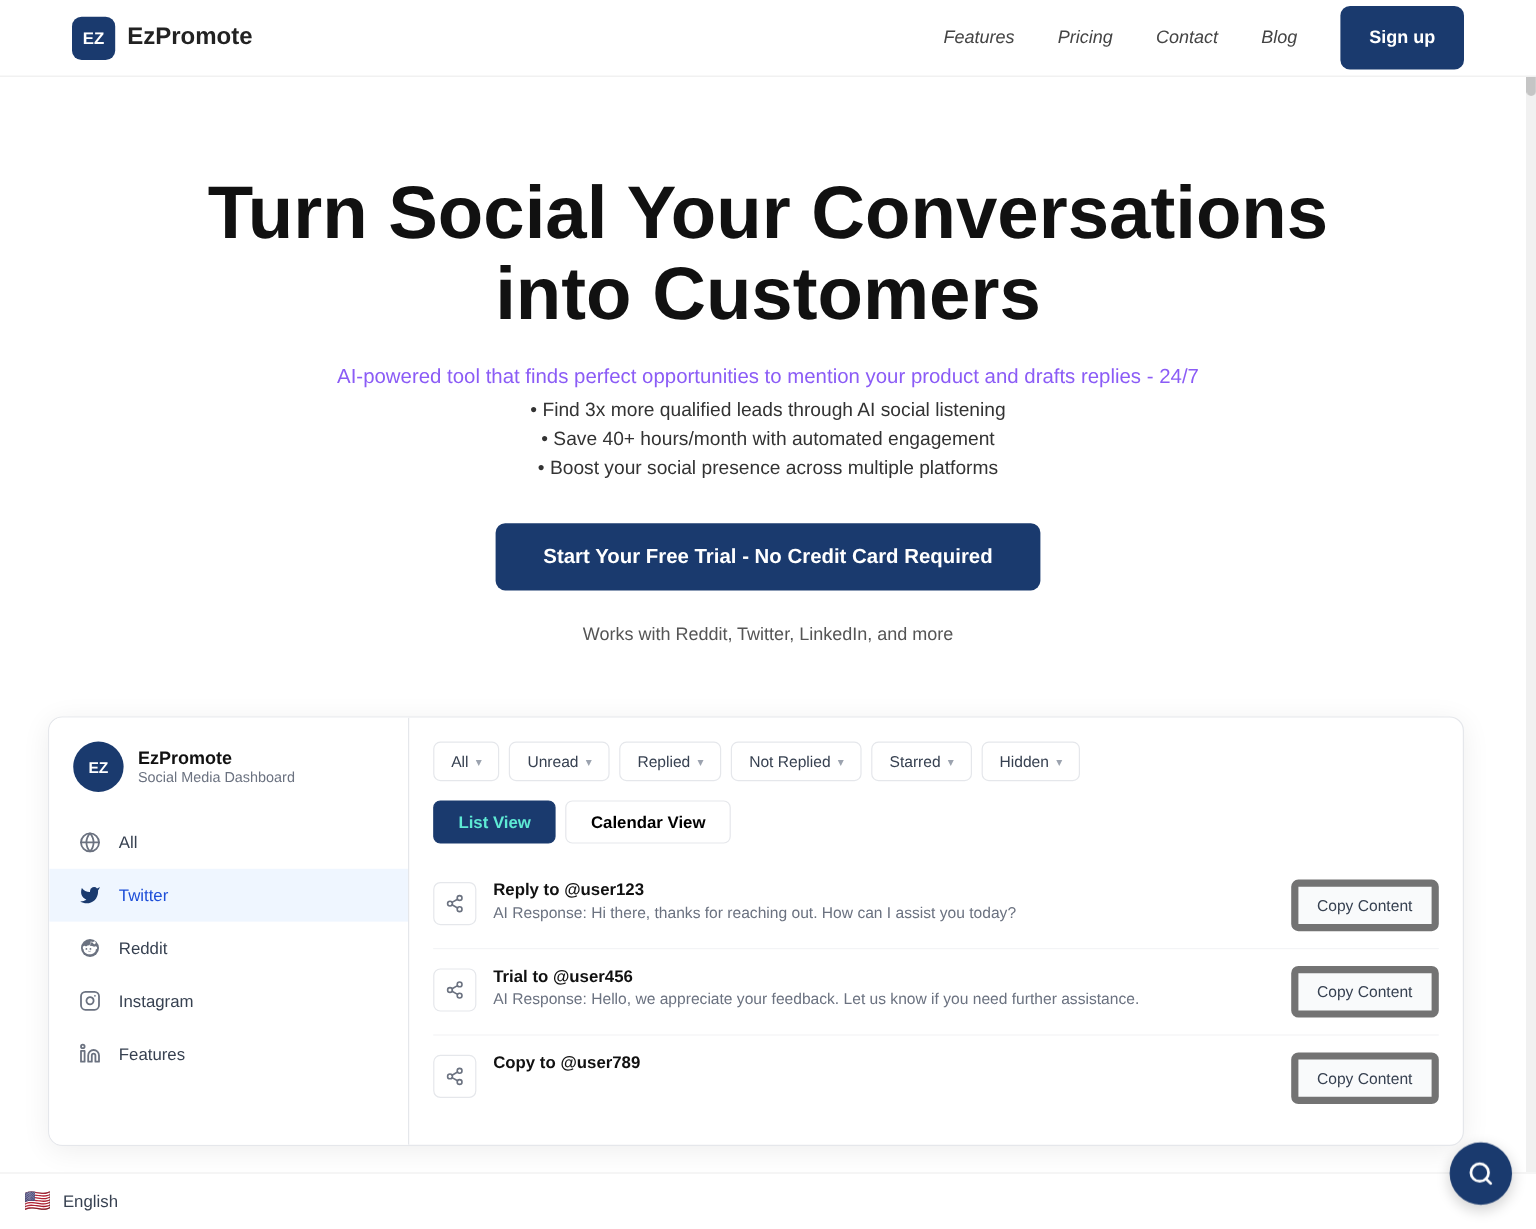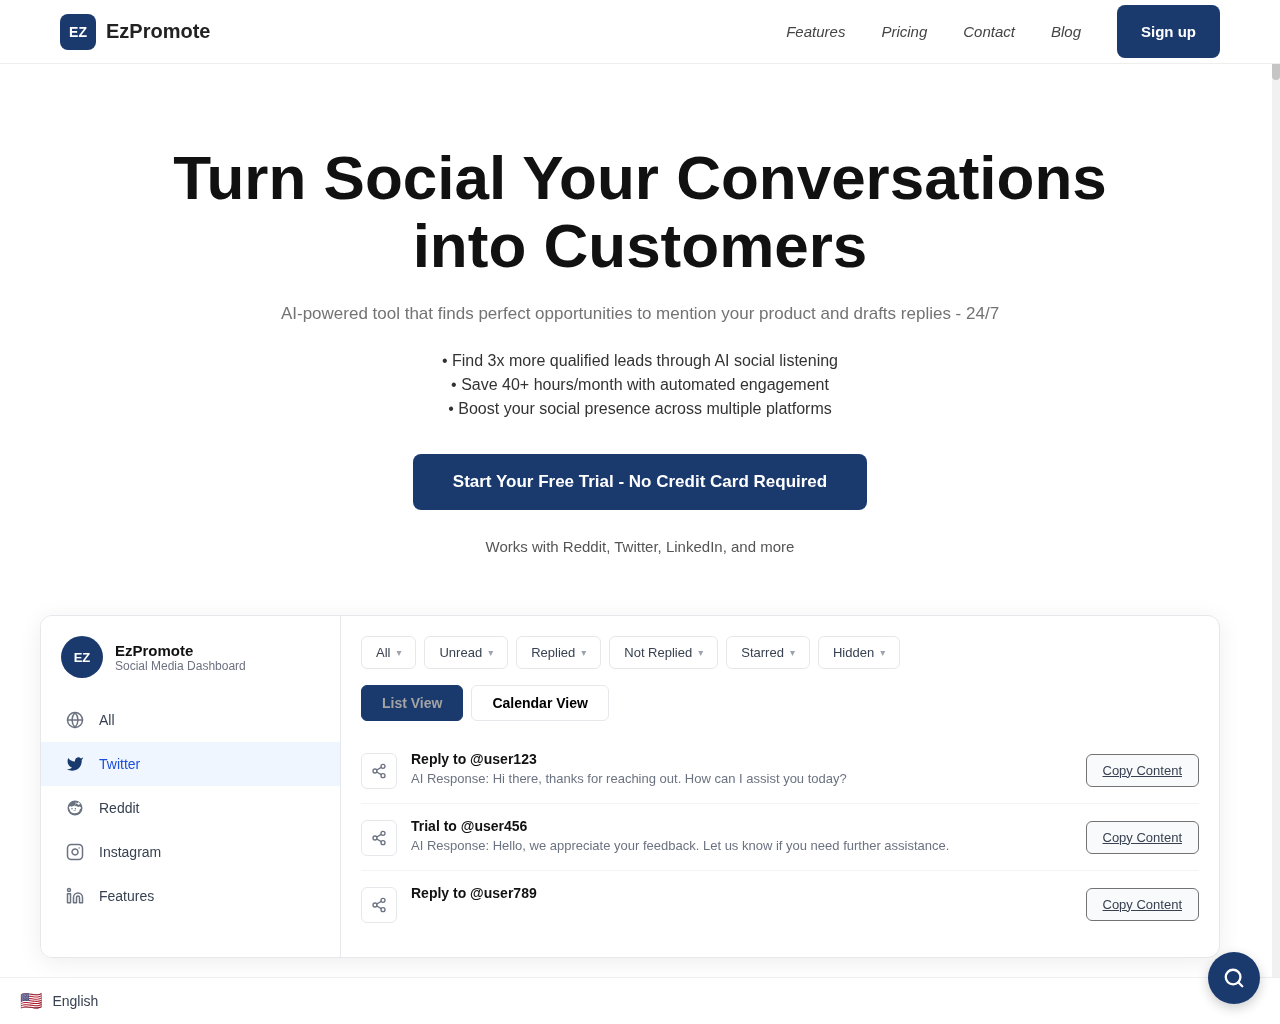--- a/index.html
+++ b/index.html
@@ -25,21 +25,21 @@
       background: #1a3a6e; color: #fff; border: none; border-radius: 8px;
       padding: 18px 24px; font-size: 15px; font-weight: 600; cursor: pointer;
     }
 
     
     .hero {
       text-align: center; padding: 80px 20px 40px;
       max-width: 1000px; margin: 0 auto;
     }
     .hero-title { font-size: 62px; font-weight: 800; line-height: 1.1; color: #111; margin-bottom: 24px; }
-    .hero-subtitle { font-size: 17px; color: #737373; margin-bottom: 28px; font-weight: 500; }
+    .hero-subtitle { font-size: 17px; color: #8b5cf6; margin-bottom: 10px; font-weight: 500; }
     .hero-bullets { list-style: none; margin-bottom: 36px; }
     .hero-bullets li { font-size: 16px; color: #333; margin-bottom: 6px; }
     .cta-btn {
       display: inline-block; background: #1a3a6e; color: #fff;
       padding: 18px 40px; border-radius: 8px; font-size: 17px; font-weight: 600;
       border: none; cursor: pointer; text-decoration: none; margin-bottom: 20px;
     }
     .hero-works { font-size: 15px; color: #555; margin-top: 8px; text-align: center; }
 
     
@@ -78,41 +78,41 @@
       font-size: 13px; font-weight: 500; cursor: pointer; background: #fff; color: #374151;
     }
     .chevron-icon { font-size: 10px; color: #9ca3af; }
 
     
     .view-toggle { display: flex; gap: 8px; margin-bottom: 16px; }
     .view-btn {
       padding: 9px 20px; border: 1px solid #e5e7eb; border-radius: 6px;
       font-size: 14px; font-weight: 600; cursor: pointer; background: #fff; color: #000000;
     }
-    .view-btn.active { background: #1a3a6e; color: #a3a3a3; border-color: #1a3a6e; text-align: right; }
+    .view-btn.active { background: #1a3a6e; color: #5eead4; border-color: #1a3a6e; text-align: right; }
 
     
     .conv-item {
       display: flex; align-items: flex-start; gap: 14px;
       padding: 14px 0; border-bottom: 1px solid #f3f4f6; justify-content: center;
     }
     .conv-item:last-child { border-bottom: none; }
     .conv-share-icon {
       width: 36px; height: 36px; border: 1px solid #e5e7eb; border-radius: 6px;
       display: flex; align-items: center; justify-content: center; flex-shrink: 0; color: #6b7280;
       font-size: 16px; margin-top: 2px;
     }
     .conv-body { flex: 1; }
     .conv-title { font-weight: 600; font-size: 14px; color: #111; margin-bottom: 3px; }
     .conv-text { font-size: 13px; color: #6b7280; line-height: 1.4; }
     .copy-btn {
       flex-shrink: 0; padding: 8px 16px; background: #f9fafb;
-      border: 1px solid #737373; border-radius: 6px;
+      border: 6px solid #737373; border-radius: 6px;
       font-size: 13px; font-weight: 500; cursor: pointer; color: #374151;
-      white-space: nowrap; align-self: center; text-decoration: underline;
+      white-space: nowrap; align-self: center;
     }
 
     
     .how-section { text-align: center; padding: 60px 40px 20px; }
     .how-title { font-size: 44px; font-weight: 800; color: #111; margin-bottom: 16px; }
 
     
     .bottom-bar {
       position: fixed; bottom: 0; left: 0; right: 0;
       background: #fff; border-top: 1px solid #eee;
@@ -313,21 +313,21 @@
           <div class="conv-share-icon">
             <svg width="16" height="16" viewBox="0 0 24 24" fill="none" stroke="#6b7280" stroke-width="2" stroke-linecap="round" stroke-linejoin="round">
               <circle cx="18" cy="5" r="3"></circle>
                 <circle cx="6" cy="12" r="3"></circle>
                 <circle cx="18" cy="19" r="3"></circle>
               <line x1="8.59" y1="13.51" x2="15.42" y2="17.49"></line>
                 <line x1="15.41" y1="6.51" x2="8.59" y2="10.49"></line>
             </svg>
           </div>
           <div class="conv-body">
-            <div class="conv-title">Reply to @user789</div>
+            <div class="conv-title">Copy to @user789</div>
           </div>
           <button class="copy-btn">Copy Content</button>
         </div>
       </div>
     </div>
   </div>
 </div>
 
 <section class="how-section">
   <h2 class="how-title">How EzPromote Supercharges Your Social Media Presence</h2>

